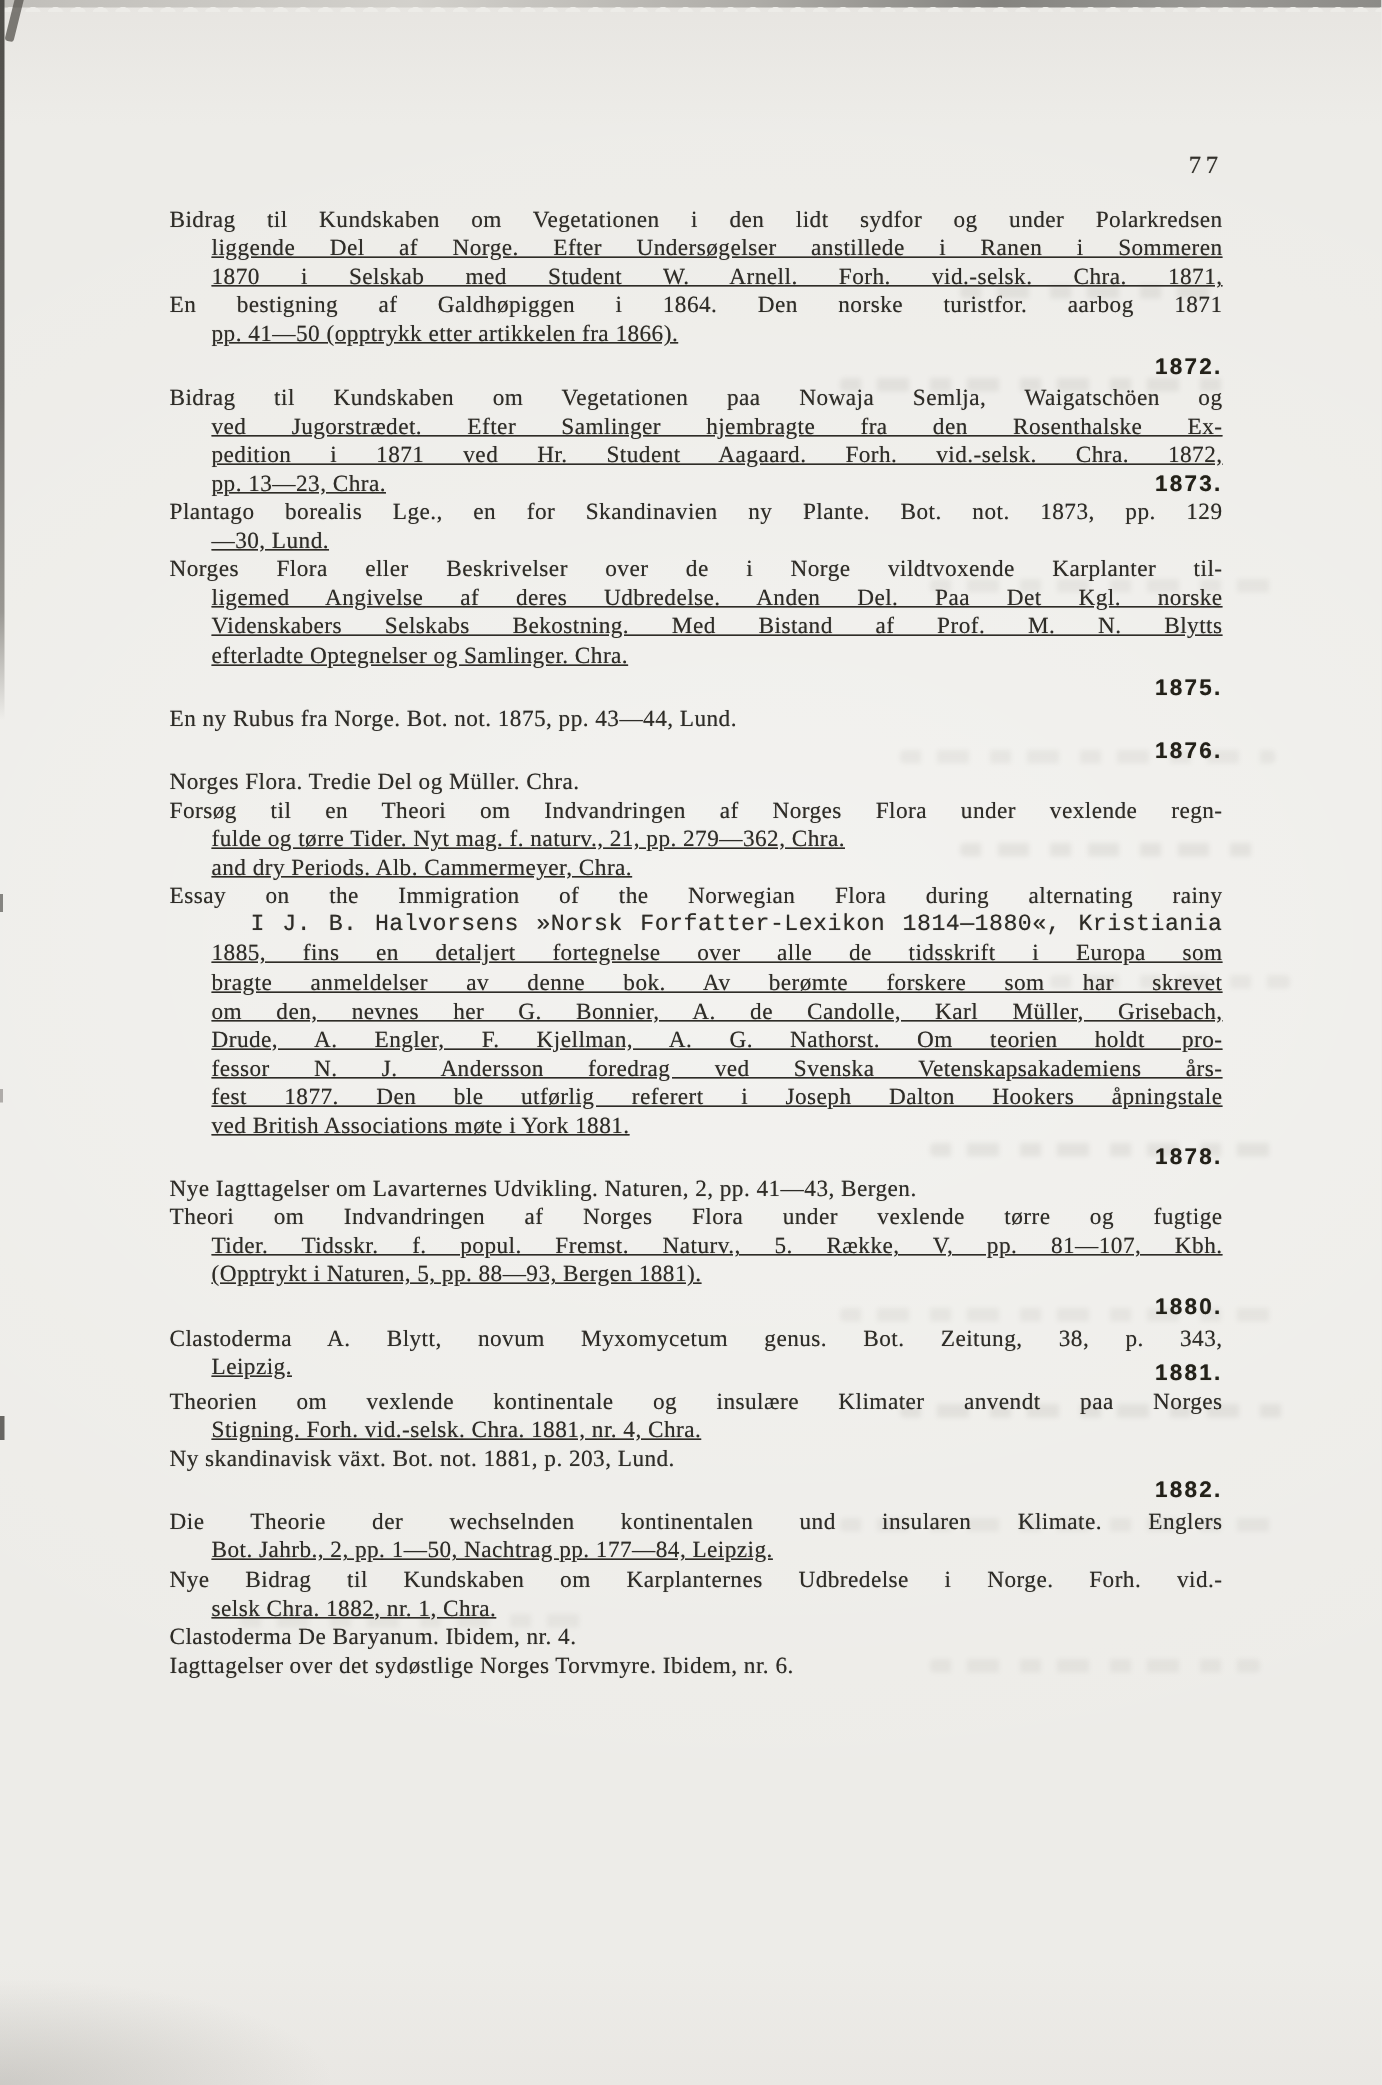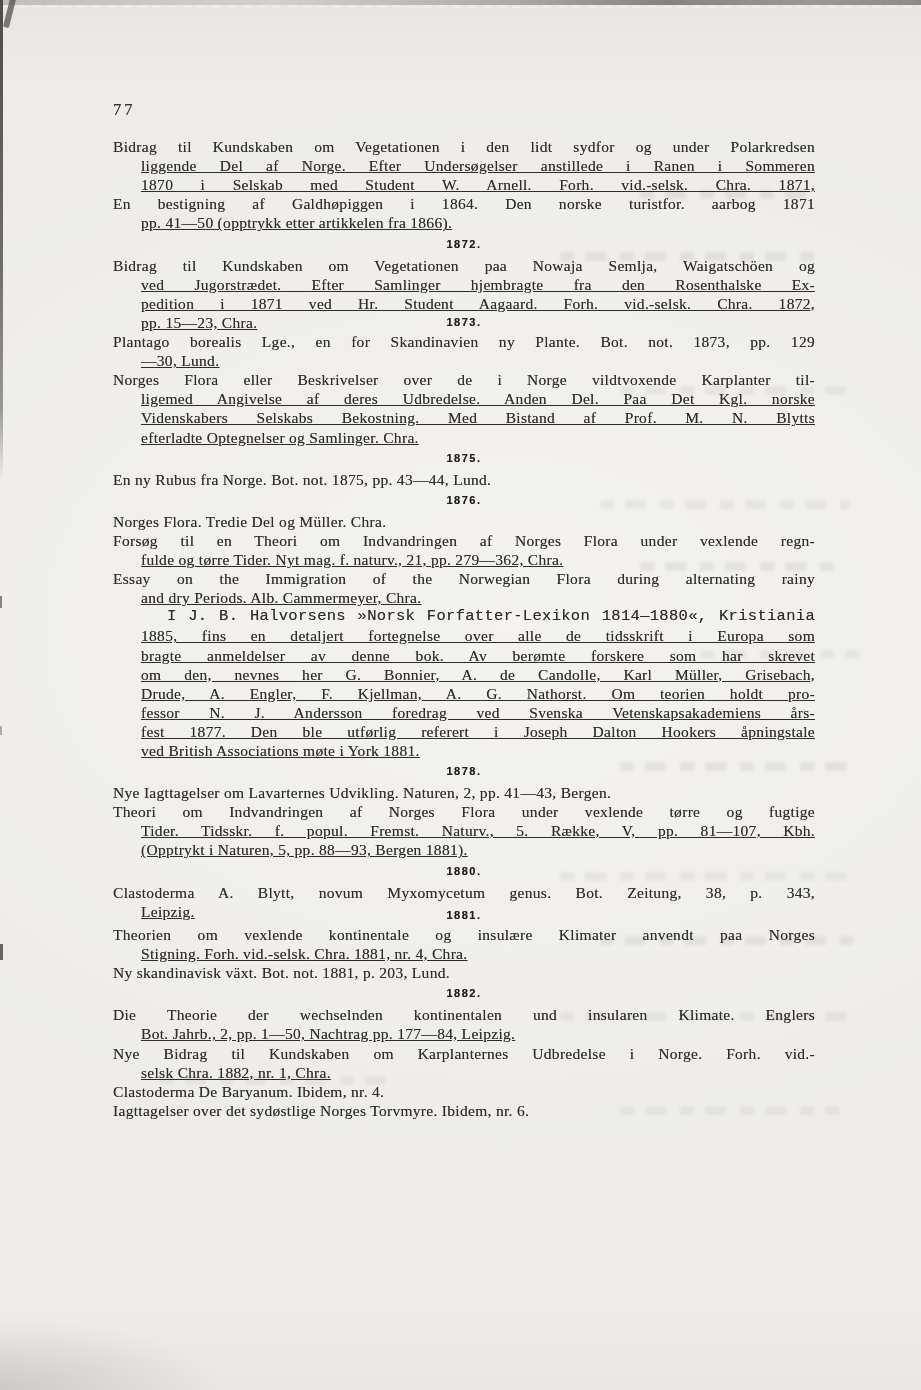--- a/index.html
+++ b/index.html
@@ -52,31 +52,31 @@
   
   .bib{
     position:absolute;left:113px;top:0;width:702px;
     padding-top:100px;
     font-size:15.5px;line-height:19.1px;
     color:#2e2c27;
     letter-spacing:.3px;
     text-shadow:0 0 .5px rgba(46,44,39,.55);
   }
   .page-num{
-    text-align:left;font-size:16.5px;letter-spacing:3px;
+    text-align:right;font-size:16.5px;letter-spacing:3px;
     margin-bottom:18px;color:#33312c;
   }
   .ln{text-align:justify;text-align-last:justify;}
   .ln.cont{padding-left:28px;text-decoration:underline;}
   .ln.nf{padding-left:54px;font-family:Liberation Mono, monospace;}
   .ln.last{text-align-last:left;}
   .year{
-    text-align:center;
+    text-align:right;
     font-family:"Liberation Sans","DejaVu Sans",sans-serif;
-    font-weight:700;font-size:11px;letter-spacing:1.5px;
+    font-weight:700;font-size:15px;letter-spacing:1.5px;
     color:#232119;margin:2px 0;
     text-shadow:0 0 .5px rgba(35,33,25,.6);
   }
   .year.inline{margin:-19.1px 0 0 0;}
   .year.inline-low{margin:-15px 0 0 0;}
 </style>
 </head>
 <body>
 
 <div class="paper"></div>
@@ -115,21 +115,21 @@
   <div>
     <div class="ln">En bestigning af Galdhøpiggen i 1864.  Den norske turistfor. aarbog 1871</div>
     <div class="ln cont last">pp. 41—50 (opptrykk etter artikkelen fra 1866).</div>
   </div>
 
   <div class="year">1872.</div>
   <div>
     <div class="ln">Bidrag til Kundskaben om Vegetationen paa Nowaja Semlja, Waigatschöen og</div>
     <div class="ln cont">ved Jugorstrædet.  Efter Samlinger hjembragte fra den Rosenthalske Ex-</div>
     <div class="ln cont">pedition i 1871 ved Hr. Student Aagaard.  Forh. vid.-selsk. Chra. 1872,</div>
-    <div class="ln cont last">pp. 15—23, Chra.</div>
+    <div class="ln cont last">pp. 13—23, Chra.</div>
   </div>
 
   <div class="year inline">1873.</div>
   <div>
     <div class="ln">Plantago borealis Lge., en for Skandinavien ny Plante.  Bot. not. 1873, pp. 129</div>
     <div class="ln cont last">—30, Lund.</div>
   </div>
 
   <div>
     <div class="ln">Norges Flora eller Beskrivelser over de i Norge vildtvoxende Karplanter til-</div>
@@ -145,22 +145,22 @@
 
   <div class="year">1876.</div>
   <div>
     <div class="ln last">Norges Flora.  Tredie Del og Müller.  Chra.</div>
   </div>
   <div>
     <div class="ln">Forsøg til en Theori om Indvandringen af Norges Flora under vexlende regn-</div>
     <div class="ln cont last">fulde og tørre Tider.  Nyt mag. f. naturv., 21, pp. 279—362, Chra.</div>
   </div>
   <div>
+    <div class="ln cont last">and dry Periods.  Alb. Cammermeyer, Chra.</div>
     <div class="ln">Essay on the Immigration of the Norwegian Flora during alternating rainy</div>
-    <div class="ln cont last">and dry Periods.  Alb. Cammermeyer, Chra.</div>
   </div>
   <div>
     <div class="ln nf">I J. B. Halvorsens »Norsk Forfatter-Lexikon 1814—1880«, Kristiania</div>
     <div class="ln cont">1885, fins en detaljert fortegnelse over alle de tidsskrift i Europa som</div>
     <div class="ln cont">bragte anmeldelser av denne bok.  Av berømte forskere som har skrevet</div>
     <div class="ln cont">om den, nevnes her G. Bonnier, A. de Candolle, Karl Müller, Grisebach,</div>
     <div class="ln cont">Drude, A. Engler, F. Kjellman, A. G. Nathorst.  Om teorien holdt pro-</div>
     <div class="ln cont">fessor N. J. Andersson foredrag ved Svenska Vetenskapsakademiens års-</div>
     <div class="ln cont">fest 1877.  Den ble utførlig referert i Joseph Dalton Hookers åpningstale</div>
     <div class="ln cont last">ved British Associations møte i York 1881.</div>

